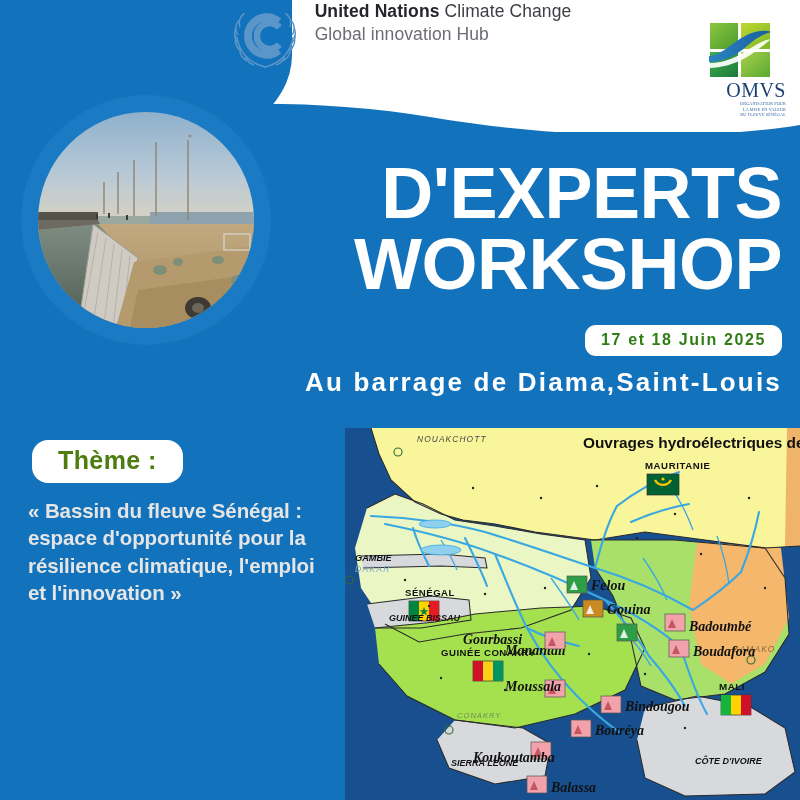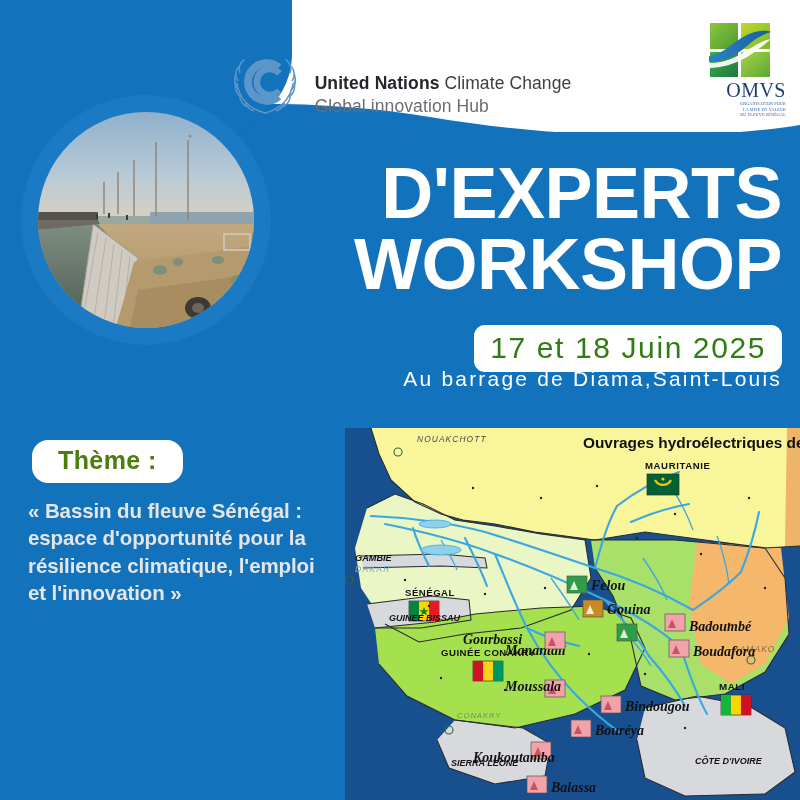--- a/index.html
+++ b/index.html
@@ -22,21 +22,21 @@
   }
   
   .topleft-blue {
     position:absolute; left:0; top:0; width:292px; height:150px;
     background:#1272bc; z-index:4;
     border-bottom-right-radius:130px 95px;
   }
 
   .logo-row {
     position:absolute; left:0; top:0; width:800px; height:118px;
-    z-index:6; display:flex; align-items:flex-end; justify-content:center; gap:14px;
+    z-index:6; display:flex; align-items:flex-start; justify-content:center; gap:14px;
   }
   .unfccc-mark { width:72px; height:72px; flex:0 0 auto; }
   .unfccc-text { line-height:1.32; }
   .unfccc-l1 { font-size:17.5px; color:#3e4045; letter-spacing:.1px; }
   .unfccc-l1 b { font-weight:bold; color:#24262b; }
   .unfccc-l2 { font-size:17.5px; color:#6a6d74; letter-spacing:.1px; }
 
   .omvs-logo {
     position:absolute; right:14px; top:22px; width:92px; height:92px; z-index:7;
     text-align:right;
@@ -67,27 +67,27 @@
   .title-wrap {
     position:absolute; right:18px; top:158px; width:620px; z-index:10;
     text-align:right;
   }
   .title-line {
     color:#ffffff; font-weight:bold; font-size:72px; line-height:.99;
     letter-spacing:-.5px;
   }
   .date-pill {
     position:absolute; right:18px; top:325px; z-index:10;
-    background:#ffffff; color:#2f7d14; font-weight:normal;
-    font-size:30px; letter-spacing:1.6px;
+    background:#ffffff; color:#2f7d14; font-weight:bold;
+    font-size:16px; letter-spacing:1.6px;
     padding:6px 16px 7px 16px; border-radius:11px;
   }
   .location {
     position:absolute; right:18px; top:367px; z-index:10;
-    color:#ffffff; font-size:21px; letter-spacing:2.2px;
+    color:#ffffff; font-size:26px; letter-spacing:2.2px;font-weight:bold;
   }
 
   
   .theme-pill {
     position:absolute; left:32px; top:440px; z-index:10;
     background:#ffffff; color:#4d7c0f; font-weight:bold;
     font-size:25px; letter-spacing:.4px;
     padding:6px 26px 8px 26px; border-radius:16px;
   }
   .theme-text {

